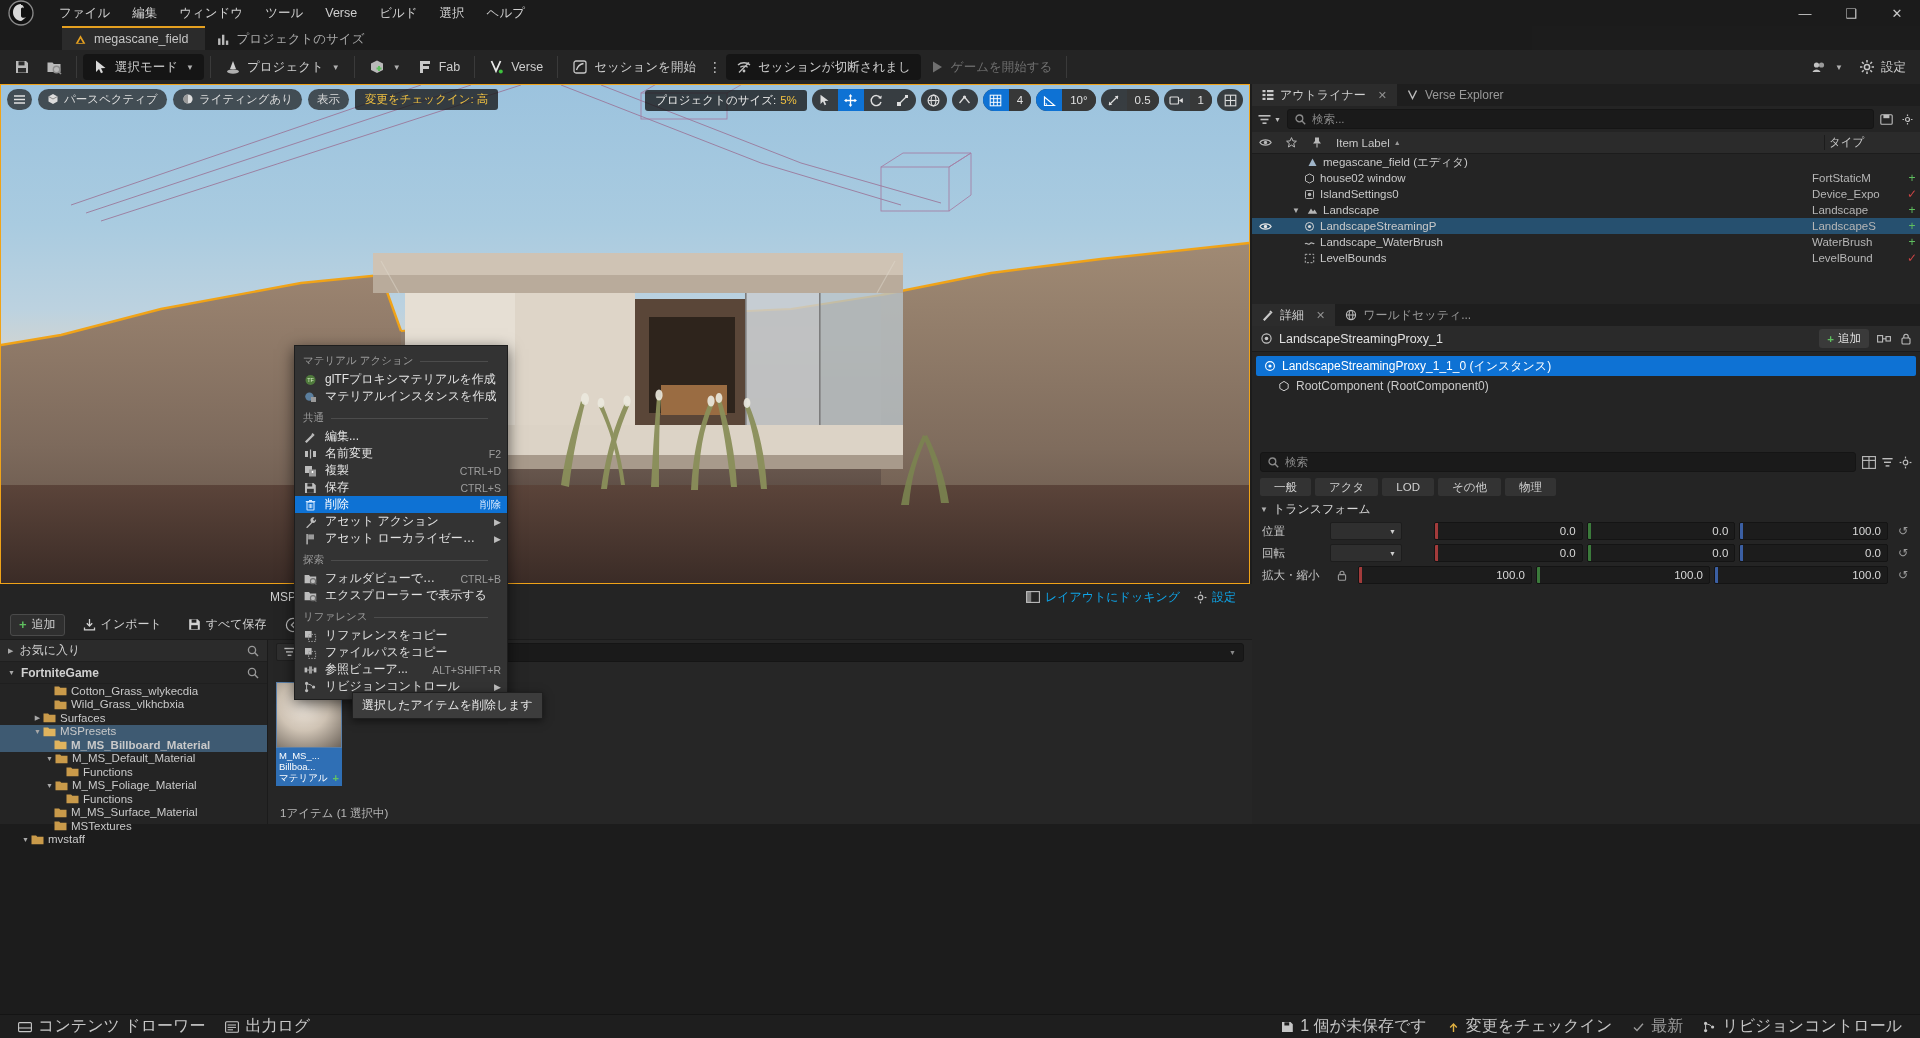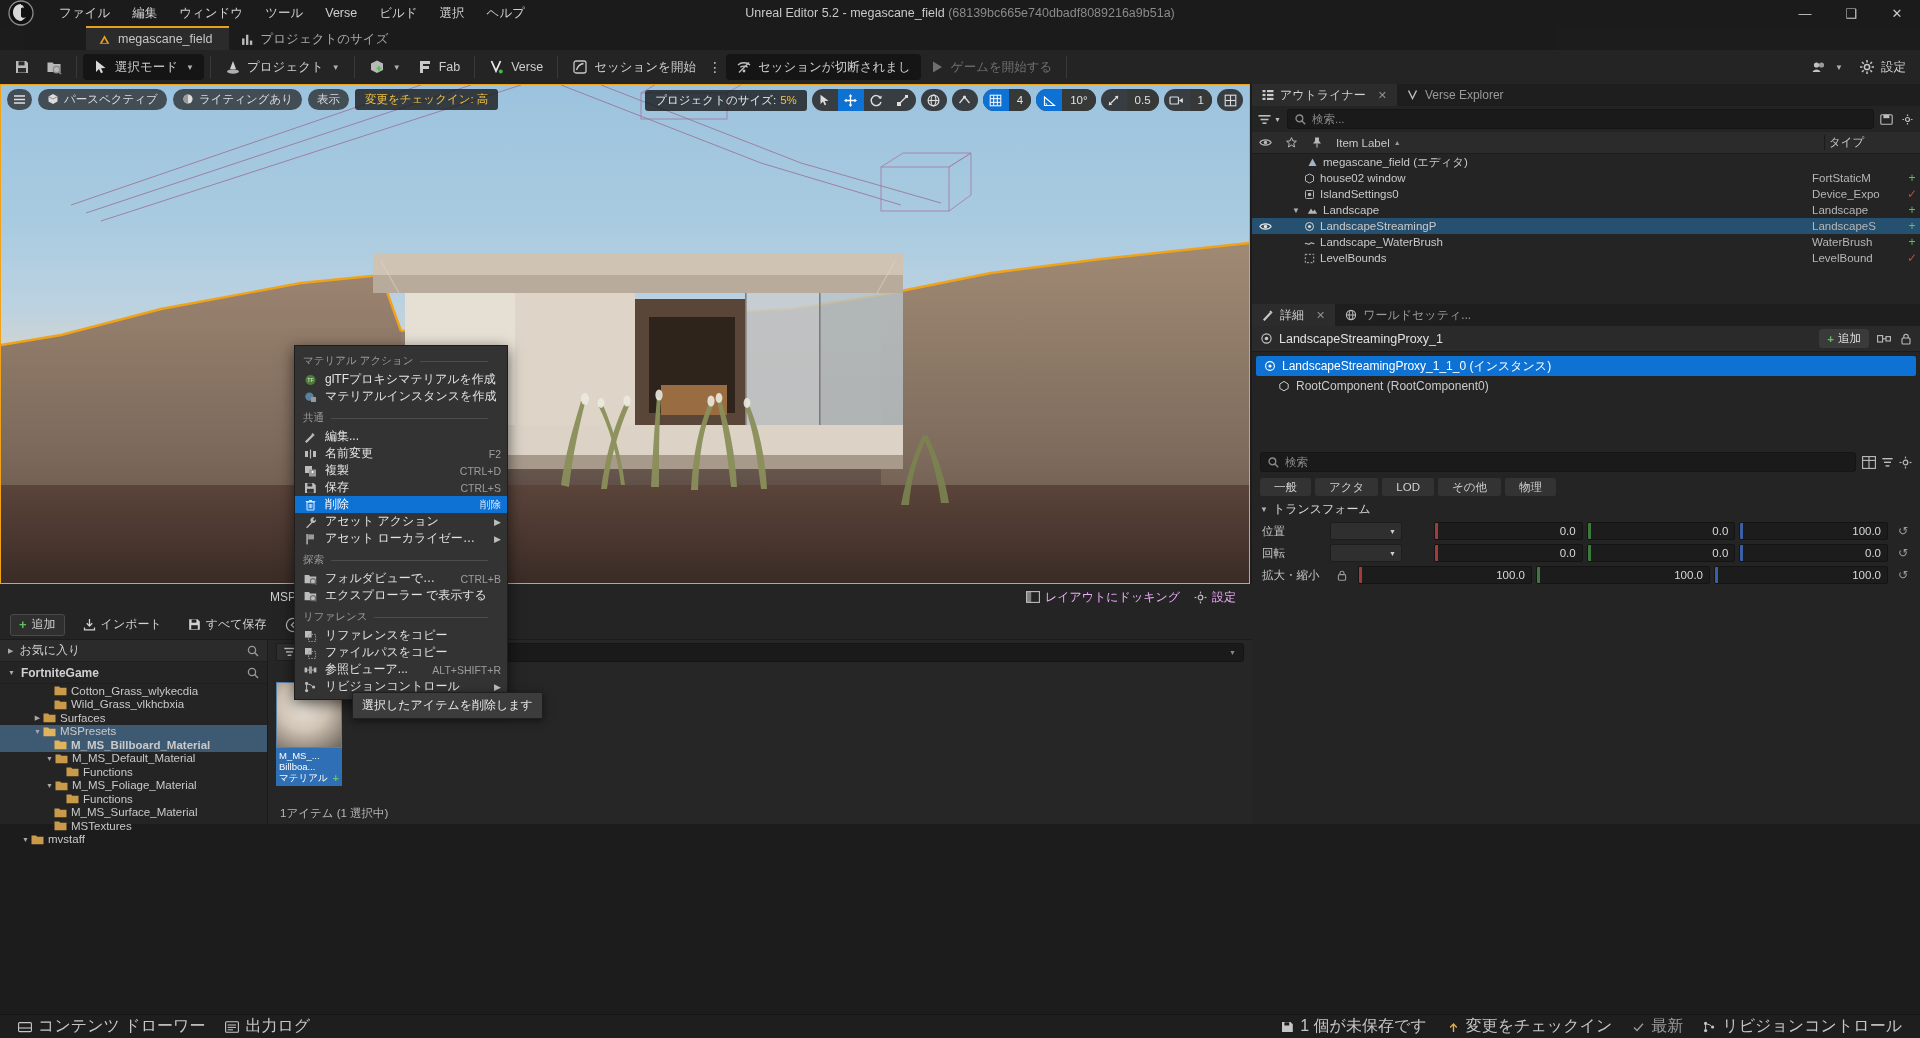--- a/index.html
+++ b/index.html
@@ -36,21 +36,21 @@
   .title-guid { color: #8a8a8a; }
   .winbtns { position: absolute; right: 0; top: 0; height: 26px; display: flex; }
   .winbtn {
     width: 46px; height: 26px; display: flex; align-items: center; justify-content: center;
     color: #c8c8c8; font-size: 13px;
   }
 
   
   .tabbar {
     position: absolute; left: 0; top: 26px; width: 1532px; height: 24px;
-    background: #1b1b1b; display: flex; align-items: flex-end; padding-left: 62px; margin-left: 24px;
+    background: #1b1b1b; display: flex; align-items: flex-end; padding-left: 62px;
   }
   .tab {
     height: 24px; display: flex; align-items: center; gap: 7px;
     padding: 0 16px 0 12px; font-size: 12.5px; color: #c6c6c6;
     background: #2b2b2b; border-top: 2px solid #e5a020;
     position: relative;
   }
   .tab.inactive { background: transparent; border-top: 2px solid transparent; color: #a8a8a8; }
   .tabicon { width: 13px; height: 13px; display:block; }
 
@@ -192,21 +192,21 @@
   }
   .numf .bar { position:absolute; left:0; top:0; bottom:0; width: 3px; }
   .numf.x .bar { background:#a33b3b; } .numf.y .bar { background:#3b7a3b; } .numf.z .bar { background:#3b5fa3; }
   .reset { width: 22px; display:flex; align-items:center; justify-content:center; color:#9a9a9a; font-size:12px; }
 
   
   .cbrowser { position:absolute; left:0; top:584px; width:1252px; height:240px; background:#242424; }
   .cb-path { display:flex; align-items:center; height: 26px; padding: 0 10px; gap:6px; font-size: 12px; color:#c9c9c9; background:#242424;}
   .cb-path .crumb { color:#d2d2d2; }
   .cb-path .sepx { color:#7a7a7a; font-size: 10px; }
-  .cb-path-right { margin-left:auto; display:flex; align-items:center; gap:14px; color:#f0abfc; font-size:12px; }
+  .cb-path-right { margin-left:auto; display:flex; align-items:center; gap:14px; color:#0ea5e9; font-size:12px; }
   .cb-toolbar { display:flex; align-items:center; height: 30px; padding: 0 10px; gap: 10px; border-bottom:1px solid #1c1c1c; }
   .cb-btn { display:flex; align-items:center; gap:5px; font-size:12px; color:#d2d2d2; height:22px; padding: 0 8px; border-radius:3px; }
   .cb-btn.framed { border:1px solid #4a4a4a; background:#2f2f2f; }
   .cb-btn .p { color:#5fbf5f; font-weight:bold; font-size:13px; }
   .cb-split { display:flex; height: 184px; }
   .cb-tree { width: 268px; background:#242424; border-right:1px solid #1b1b1b; }
   .tree-hdr {
     display:flex; align-items:center; height: 22px; padding: 0 8px; gap:6px;
     background:#2b2b2b; font-size: 12px; color:#d0d0d0; border-bottom:1px solid #1f1f1f;
   }
@@ -293,26 +293,20 @@
     </div>
     <div class="menubar">
       <div class="mi">ファイル</div>
       <div class="mi">編集</div>
       <div class="mi">ウィンドウ</div>
       <div class="mi">ツール</div>
       <div class="mi">Verse</div>
       <div class="mi">ビルド</div>
       <div class="mi">選択</div>
       <div class="mi">ヘルプ</div>
-    </div>
-    <div class="title-center">
-      <div class="title-text">
-        <span>Unreal Editor 5.2 - megascane_field</span>
-        <span class="title-guid">(68139bc665e740dbadf8089216a9b51a)</span>
-      </div>
     </div>
     <div class="winbtns">
       <div class="winbtn">—</div>
       <div class="winbtn">❑</div>
       <div class="winbtn close">✕</div>
     </div>
   </div>
 
   <div class="tabbar">
     <div class="tab">

